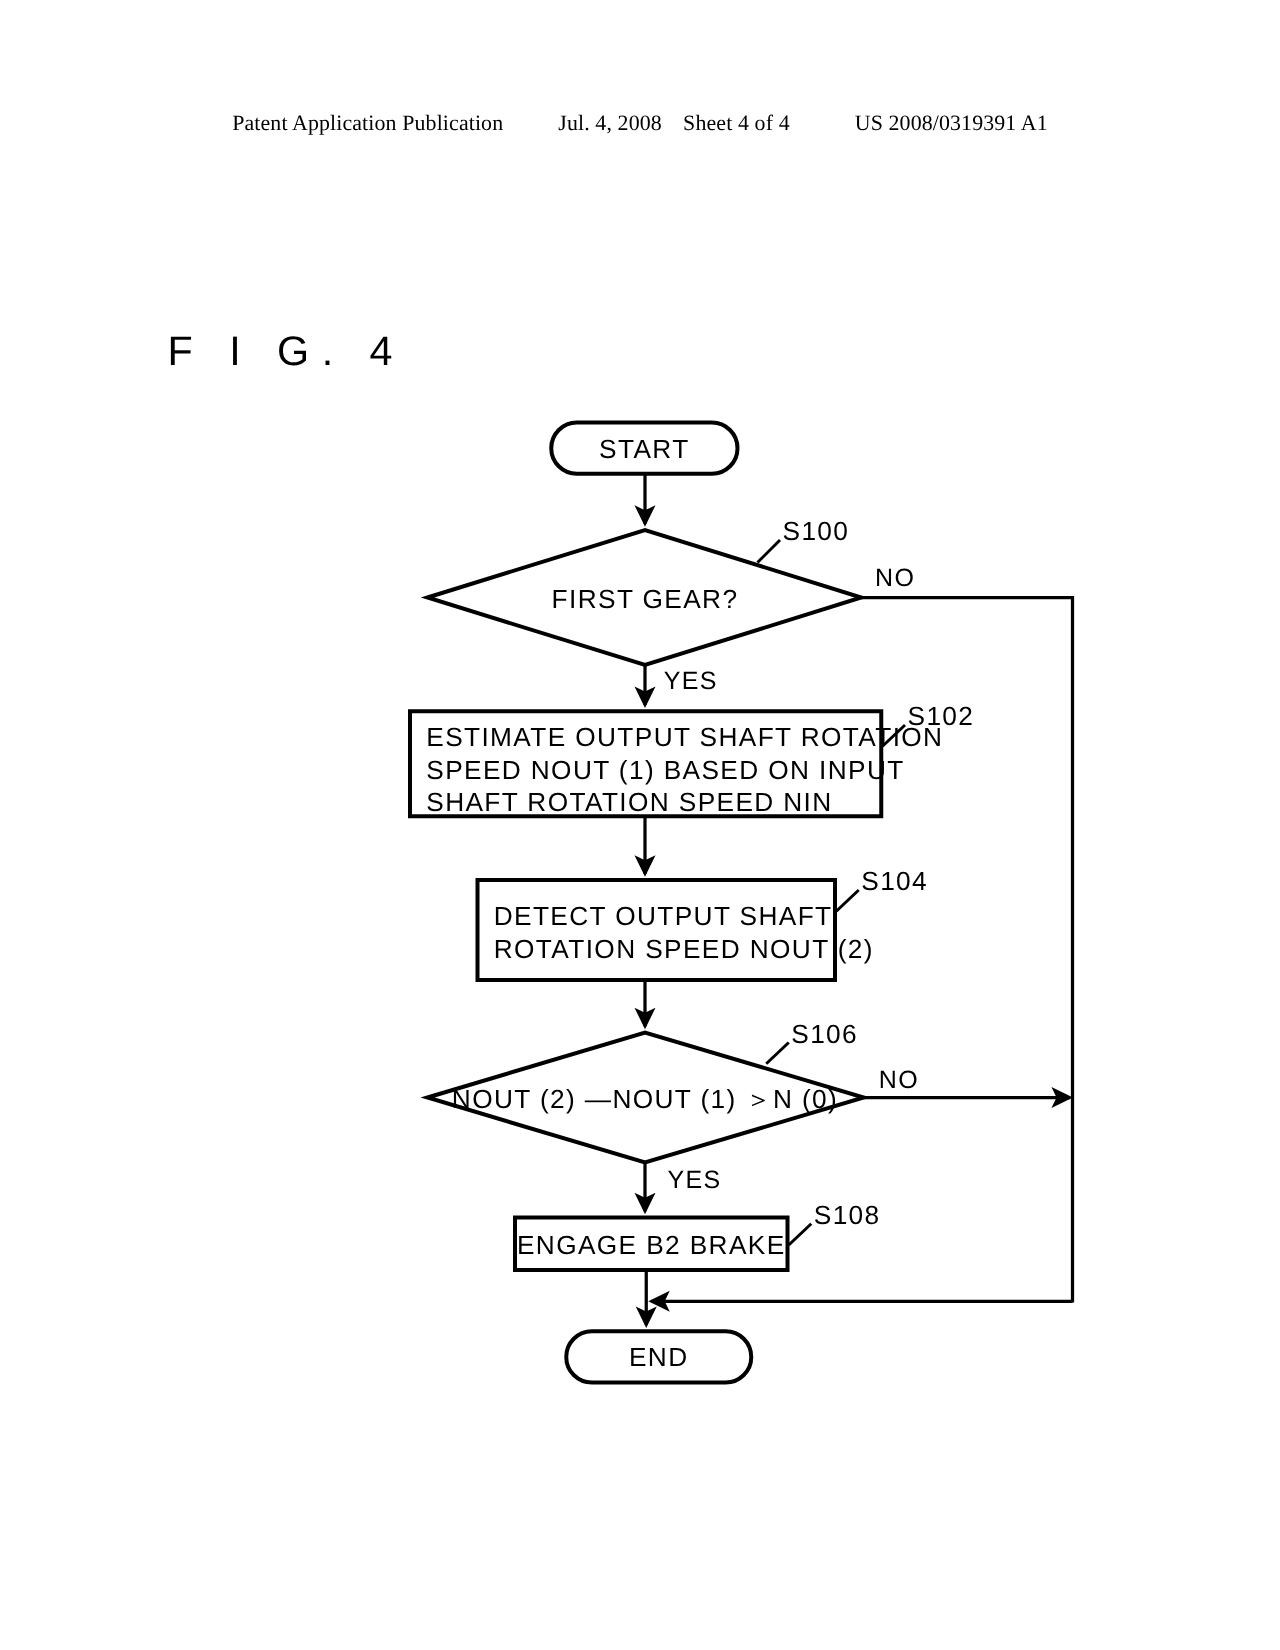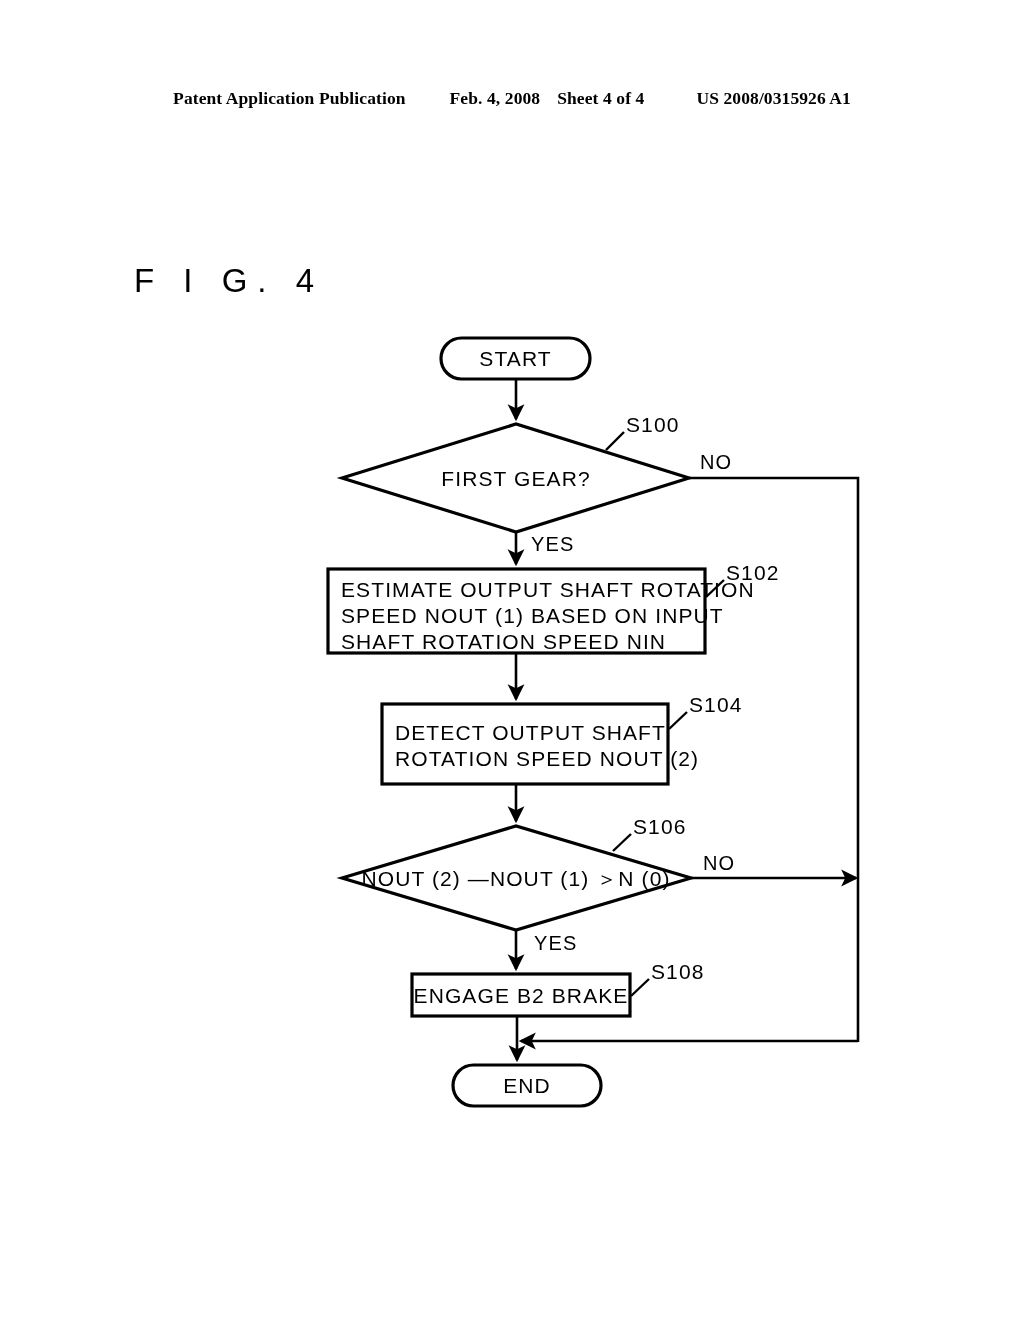--- a/index.html
+++ b/index.html
@@ -19,21 +19,21 @@
   
   .page-header {
     position: absolute;
     top: 88px;
     left: 0;
     width: 1024px;
     display: flex;
     justify-content: center;
     align-items: baseline;
     font-family: "Liberation Serif", serif;
-    font-weight: bold;
+    font-weight: normal;
     font-size: 17.5px;
     letter-spacing: 0.1px;
     white-space: nowrap;
   }
   .hdr-pub       { margin-right: 44px; }
   .hdr-date      { margin-right: 17px; }
   .hdr-sheet     { margin-right: 52px; }
   .hdr-number    { margin-right: 0; }
 
   
@@ -93,23 +93,23 @@
     stroke: #000000;
     stroke-width: 2.4;
     fill: none;
   }
 </style>
 </head>
 <body>
 
 <div class="page-header">
   <span class="hdr-pub">Patent Application Publication</span>
-  <span class="hdr-date">Feb. 4, 2008</span>
+  <span class="hdr-date">Jul. 4, 2008</span>
   <span class="hdr-sheet">Sheet 4 of 4</span>
-  <span class="hdr-number">US 2008/0315926 A1</span>
+  <span class="hdr-number">US 2008/0319391 A1</span>
 </div>
 
 <div class="fig-label">F I G. 4</div>
 
 <svg class="flow-canvas" viewBox="0 0 1024 1320">
   <defs>
     <marker id="arrow" viewBox="0 0 12 12" refX="9.5" refY="6" markerWidth="7.2" markerHeight="7.2" orient="auto-start-reverse">
       <path d="M 0 0.6 L 11 6 L 0 11.4 L 2.6 6 Z" fill="#000000"></path>
     </marker>
   </defs>

